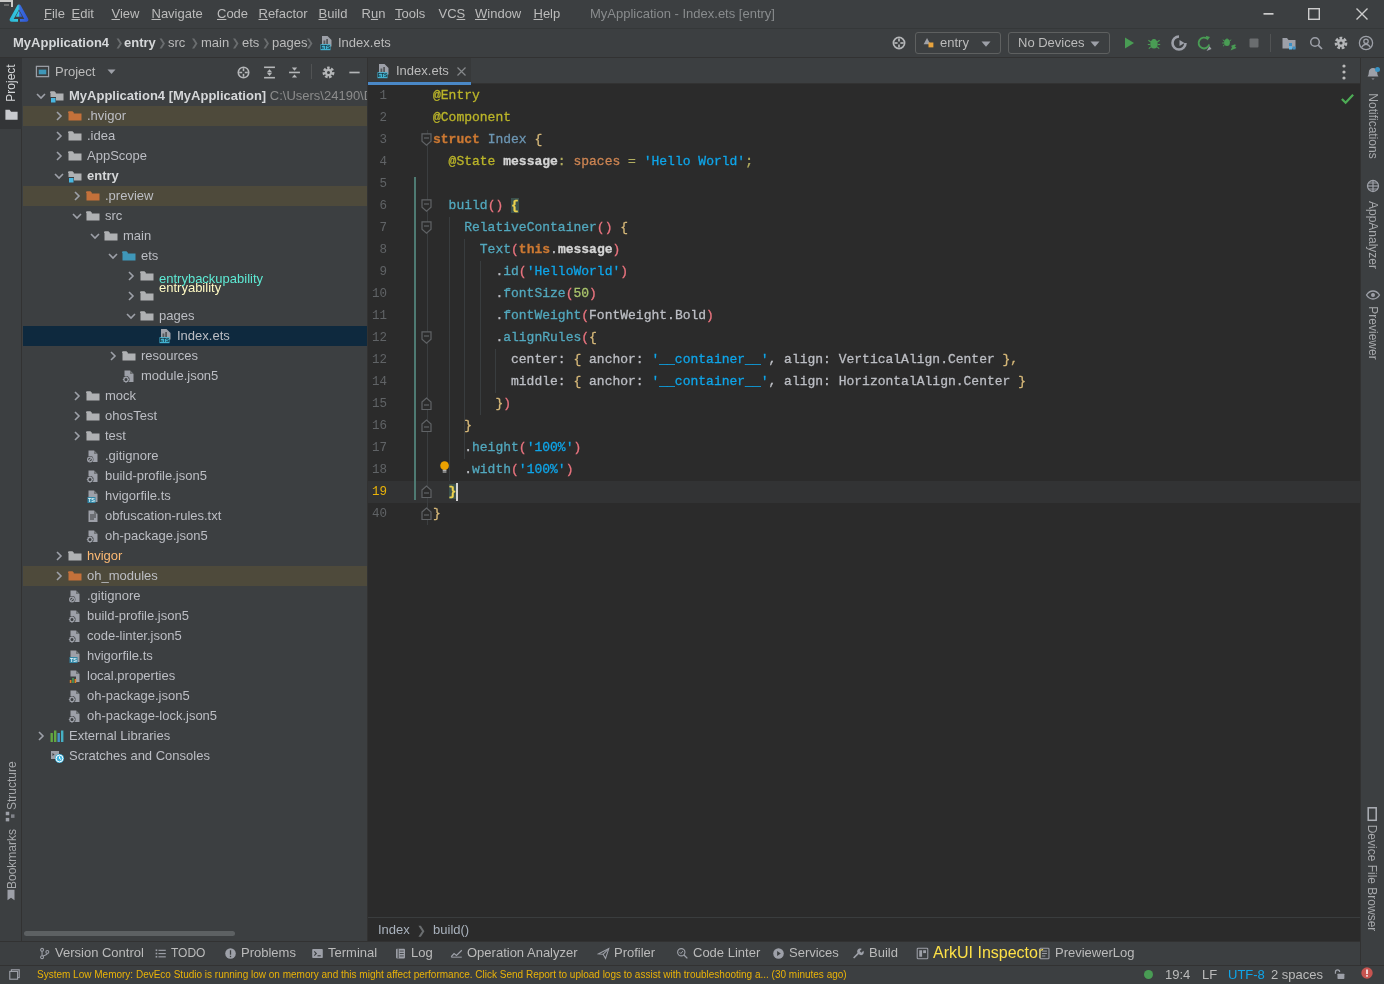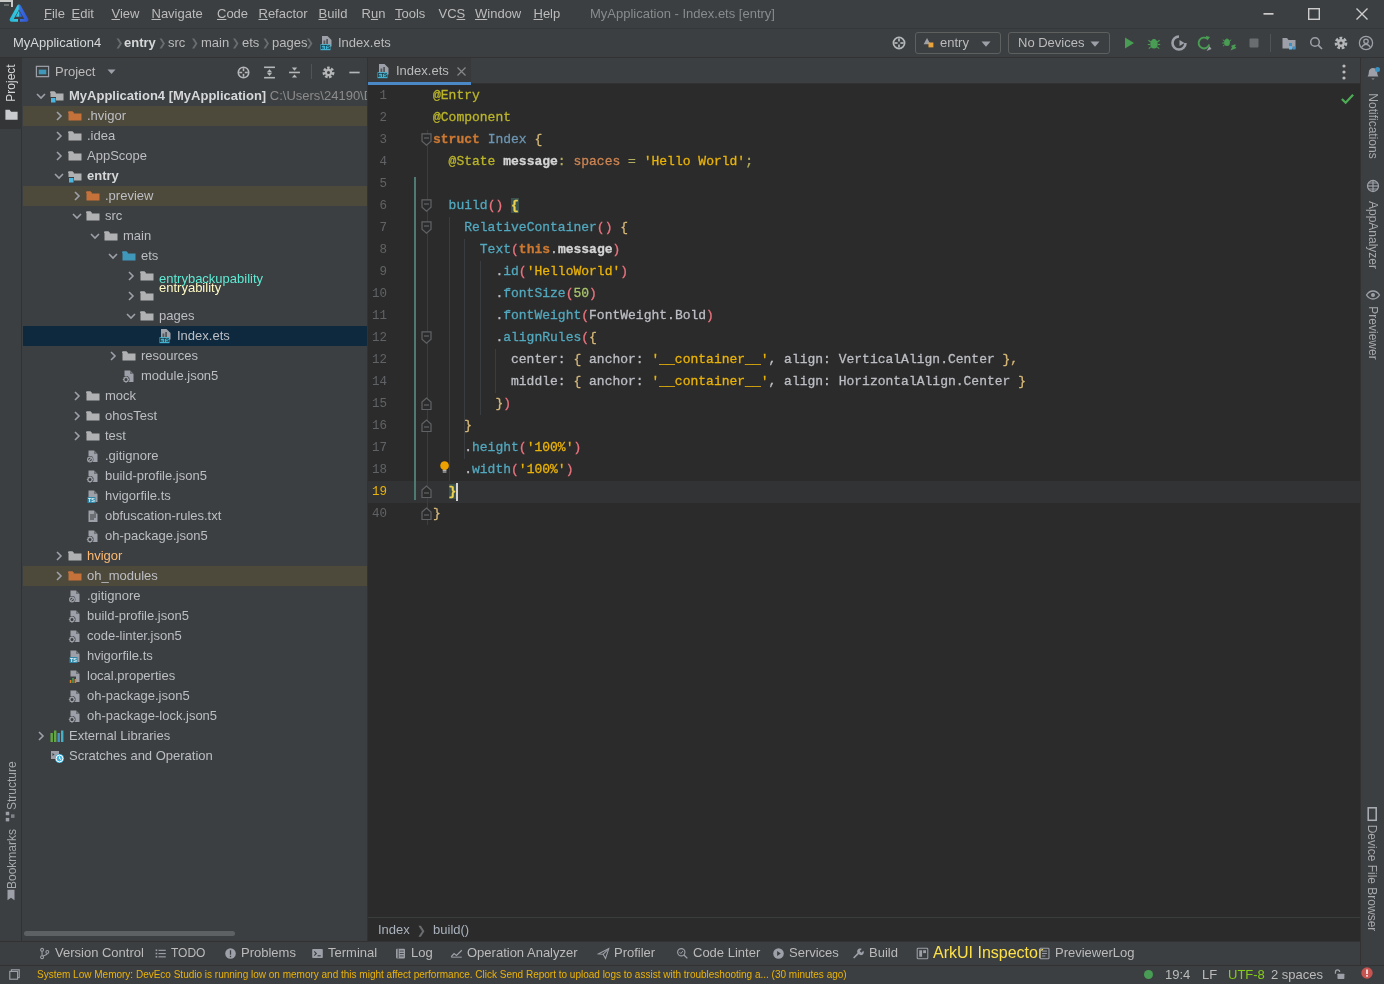--- a/index.html
+++ b/index.html
@@ -8,21 +8,21 @@
 .row{position:absolute;left:0;width:345px;height:20px;line-height:20px;white-space:nowrap;}
 .olive{background:#4e4a3b;}
 .sel{background:#0e293e;}
 .cl{position:absolute;height:22px;line-height:22px;white-space:pre;font-family:"Liberation Mono",monospace;font-size:13px;color:#bcbec4;-webkit-text-stroke:0.3px;}
 .ln{position:absolute;width:19px;text-align:right;height:22px;line-height:22px;font-family:"Liberation Mono",monospace;font-size:12.5px;color:#606366;}
 .k{color:#cc7832;font-weight:bold;}
 .k2{color:#cc8452;}
 .a{color:#bbb529;}
 .m{color:#52a8be;}
 .p{color:#e8737e;}
-.s{color:#eab308;text-align:right;}
+.s{color:#0ea5e9;text-align:right;}
 .n{color:#a9c46b;}
 .b{color:#d5b778;}
 .cn{color:#6c95b2;}
 .fl{color:#d4d4d4;font-weight:bold;}
 .w{color:#bcbec4;}
 .op{color:#b3ae60;}
 .bm{color:#ecd24e;font-weight:bold;background:#3b514d;}
 .vtext{position:absolute;font-size:12px;color:#a7a9ac;white-space:nowrap;}
 </style></head><body>
 <div class="abs" style="left:0;top:0;width:1384px;height:29px;background:#3c3f41;border-bottom:1px solid #353839"></div>
@@ -59,21 +59,21 @@
 <svg class="abs" style="left:1262px;top:13px" width="13" height="3" viewBox="0 0 13 3">
     <rect x="1.5" y="0" width="10" height="1.7" fill="#cccccc"></rect>
   </svg>
 <svg class="abs" style="left:1308px;top:8px" width="12" height="12" viewBox="0 0 12 12">
     <rect x="0.7" y="0.7" width="10.6" height="10.6" fill="none" stroke="#cccccc" stroke-width="1.4"></rect>
   </svg>
 <svg class="abs" style="left:1356px;top:8px" width="12" height="12" viewBox="0 0 12 12">
     <path d="M0.5 0.5l11 11M11.5 0.5l-11 11" stroke="#cccccc" stroke-width="1.4"></path>
   </svg>
 <div class="abs" style="left:0;top:29px;width:1384px;height:29px;background:#3c3f41;border-bottom:1px solid #323232"></div>
-<div class="abs" style="left:13px;top:29px;height:28px;line-height:28px;font-size:13px;color:#d5d7d9;font-weight:normal;white-space:nowrap">MyApplication4</div>
+<div class="abs" style="left:13px;top:29px;height:28px;line-height:28px;font-size:13px;color:#d5d7d9;font-weight:bold;white-space:nowrap">MyApplication4</div>
 <div class="abs" style="left:115px;top:29px;height:28px;line-height:28px;font-size:10px;color:#6a6d6f">❯</div>
 <div class="abs" style="left:124px;top:29px;height:28px;line-height:28px;font-size:13px;color:#d5d7d9;font-weight:bold;white-space:nowrap">entry</div>
 <div class="abs" style="left:158px;top:29px;height:28px;line-height:28px;font-size:10px;color:#6a6d6f">❯</div>
 <div class="abs" style="left:168px;top:29px;height:28px;line-height:28px;font-size:13px;color:#bbbbbb;white-space:nowrap">src</div>
 <div class="abs" style="left:190.5px;top:29px;height:28px;line-height:28px;font-size:10px;color:#6a6d6f">❯</div>
 <div class="abs" style="left:201px;top:29px;height:28px;line-height:28px;font-size:13px;color:#bbbbbb;white-space:nowrap">main</div>
 <div class="abs" style="left:231.5px;top:29px;height:28px;line-height:28px;font-size:10px;color:#6a6d6f">❯</div>
 <div class="abs" style="left:242px;top:29px;height:28px;line-height:28px;font-size:13px;color:#bbbbbb;white-space:nowrap">ets</div>
 <div class="abs" style="left:262px;top:29px;height:28px;line-height:28px;font-size:10px;color:#6a6d6f">❯</div>
 <div class="abs" style="left:272px;top:29px;height:28px;line-height:28px;font-size:13px;color:#bbbbbb;white-space:nowrap">pages</div>
@@ -599,21 +599,21 @@
     </svg>
 <div class="abs" style="left:46px;top:668px;height:20px;line-height:20px;color:#bcbec4;white-space:nowrap">External Libraries</div>
 <div class="row " style="top:688px"></div>
 <svg class="abs" style="left:26px;top:690px" width="16" height="16" viewBox="0 0 16 16">
       <path d="M2 3h8v8H2z" fill="#9da0a8"></path>
       <path d="M3.5 5l2 1.5-2 1.5z" fill="#3c3f41"></path>
       <circle cx="10.5" cy="10.5" r="4.5" fill="#40b6e0"></circle>
       <circle cx="10.5" cy="10.5" r="3.4" fill="none" stroke="#fff" stroke-width="1"></circle>
       <path d="M10.5 8.5v2l1.6 1" stroke="#fff" stroke-width="1" fill="none"></path>
     </svg>
-<div class="abs" style="left:46px;top:688px;height:20px;line-height:20px;color:#bcbec4;white-space:nowrap">Scratches and Operation</div>
+<div class="abs" style="left:46px;top:688px;height:20px;line-height:20px;color:#bcbec4;white-space:nowrap">Scratches and Consoles</div>
 <div class="abs" style="left:1px;top:873px;width:211px;height:5px;border-radius:3px;background:#5d6163"></div>
 </div>
 <div class="abs" style="left:368px;top:58px;width:992px;height:883px;background:#2b2b2b"></div>
 <div class="abs" style="left:368px;top:58px;width:992px;height:26px;background:#3c3f41;border-bottom:1px solid #323232"></div>
 <div class="abs" style="left:368px;top:58px;width:103px;height:26px;background:#37393a"></div>
 <svg class="abs" style="left:375px;top:63px" width="16" height="16" viewBox="0 0 16 16">
     <path d="M4 1 L9.5 1 L13.5 5 L13.5 11.5 L4 11.5 Z" fill="#9da0a8"></path>
     <rect x="5.5" y="5.5" width="1.8" height="3.5" fill="#55585a"></rect>
     <rect x="8.2" y="4" width="1.8" height="5" fill="#55585a"></rect>
     <rect x="2.5" y="9.2" width="10" height="6" fill="#41b1cf"></rect>
@@ -827,21 +827,21 @@
 <div class="abs" style="left:1055px;top:941px;height:24px;line-height:24px;font-size:13px;color:#bbbbbb;white-space:nowrap">PreviewerLog</div>
 <div class="abs" style="left:0;top:965px;width:1384px;height:19px;background:#3c3f41;border-top:1px solid #323232"></div>
 <svg class="abs" style="left:8px;top:968px" width="13" height="13" viewBox="0 0 16 16">
     <rect x="4.2" y="2.2" width="9.6" height="9.6" fill="none" stroke="#9da0a8" stroke-width="1.4"></rect>
     <rect x="2.2" y="4.2" width="9.6" height="9.6" fill="#3c3f41" stroke="#9da0a8" stroke-width="1.4"></rect>
   </svg>
 <div class="abs" style="left:37px;top:965px;height:30px;line-height:19px;font-size:10px;color:#eab308;white-space:nowrap">System Low Memory: DevEco Studio is running low on memory and this might affect performance. Click Send Report to upload logs to assist with troubleshooting a... (30 minutes ago)</div>
 <div class="abs" style="left:1144px;top:970px;width:9px;height:9px;border-radius:50%;background:#499c54"></div>
 <div class="abs" style="left:1165px;top:965px;height:19px;line-height:19px;font-size:13px;color:#bbbbbb">19:4</div>
 <div class="abs" style="left:1202px;top:965px;height:19px;line-height:19px;font-size:13px;color:#bbbbbb">LF</div>
-<div class="abs" style="left:1228px;top:965px;height:19px;line-height:19px;font-size:13px;color:#84cc16">UTF-8</div>
+<div class="abs" style="left:1228px;top:965px;height:19px;line-height:19px;font-size:13px;color:#0ea5e9">UTF-8</div>
 <div class="abs" style="left:1271px;top:965px;height:19px;line-height:19px;font-size:13px;color:#bbbbbb">2 spaces</div>
 <svg class="abs" style="left:1333px;top:968px" width="13" height="13" viewBox="0 0 16 16">
     <rect x="5.5" y="7" width="8.5" height="6.5" rx="0.8" fill="#9da0a8"></rect>
     <path d="M3 7.2V4.8a2.6 2.6 0 0 1 5.2 0" fill="none" stroke="#9da0a8" stroke-width="1.5"></path>
   </svg>
 <svg class="abs" style="left:1360px;top:966px" width="14" height="14" viewBox="0 0 16 16">
     <circle cx="8" cy="8" r="6.5" fill="#c75450"></circle>
     <rect x="7.1" y="4" width="1.8" height="5.2" fill="#fff"></rect>
     <rect x="7.1" y="10.4" width="1.8" height="1.8" fill="#fff"></rect>
   </svg>

